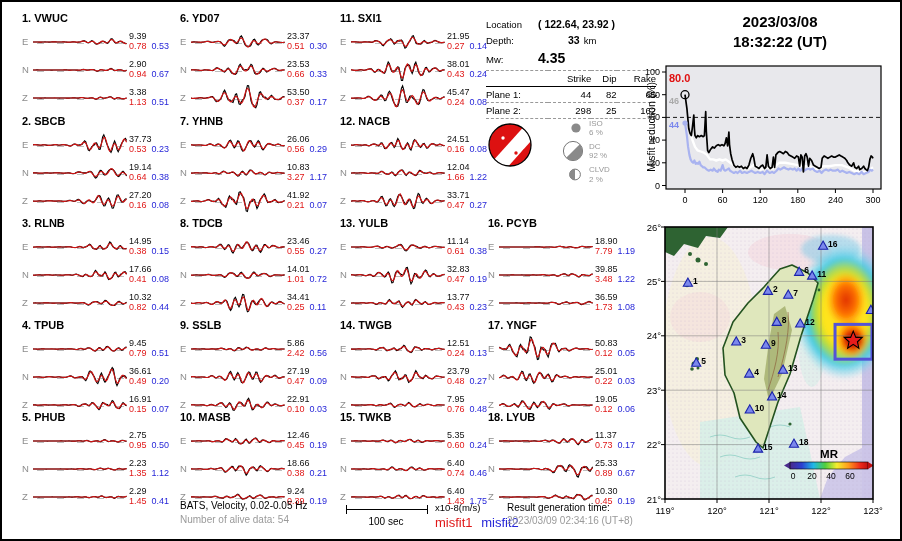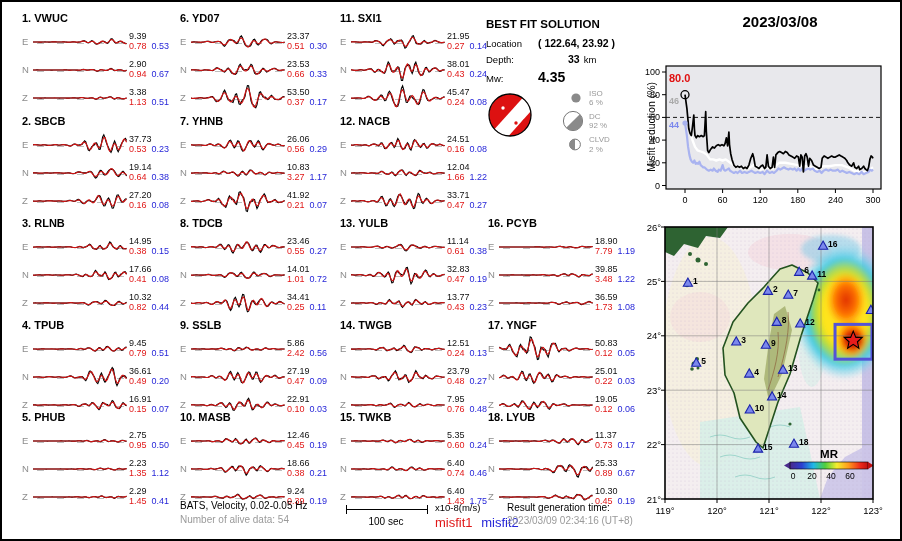--- a/index.html
+++ b/index.html
@@ -754,34 +754,57 @@
           </svg>
           <div class="nums">
             <div class="amp">10.30</div>
             <div class="mis"><span class="m1">0.45</span><span class="m2">0.19</span></div>
           </div>
         </div>
       </div>
     </div>
 
   <section id="bestfit">
-    <div class="bf-title">BEST FIT SOLUTION</div>
     <div class="bf-line">
       <span class="bf-lab">Location</span>
       <span class="bf-val">( 122.64,  23.92 )</span>
     </div>
     <div class="bf-line">
       <span class="bf-lab">Depth:</span>
       <span class="bf-val" style="margin-left:30px">33</span>
       <span class="bf-unit">km</span>
     </div>
     <div class="bf-line">
       <span class="bf-lab">Mw:</span>
       <span class="mw">4.35</span>
     </div>
+    <table class="bf-table">
+      <thead>
+        <tr>
+          <th class="rowlab"></th>
+          <th>Strike</th>
+          <th>Dip</th>
+          <th>Rake</th>
+        </tr>
+      </thead>
+      <tbody>
+        <tr>
+          <td class="rowlab">Plane 1:</td>
+          <td>44</td>
+          <td>82</td>
+          <td>65</td>
+        </tr>
+        <tr>
+          <td class="rowlab">Plane 2:</td>
+          <td>298</td>
+          <td>25</td>
+          <td>162</td>
+        </tr>
+      </tbody>
+    </table>
 
     <div id="mech">
       <svg width="48" height="50" viewBox="0 0 48 50">
         <defs>
             <clipPath id="bbclip">
               <circle cx="24" cy="26" r="21"></circle>
             </clipPath>
           </defs>
         <g clip-path="url(#bbclip)">
           <circle cx="24" cy="26" r="21" fill="#dd1111"></circle>
@@ -821,20 +844,21 @@
               <div>CLVD</div>
               <div>2 %</div>
             </div>
         </div>
       </div>
     </div>
   </section>
 
   <div id="datetime">
     <div>2023/03/08</div>
+    <div>18:32:22  (UT)</div>
   </div>
 
   <svg id="mchart" class="abs" style="left:638px;top:56px" width="260" height="152">
       <rect x="26" y="8" width="215" height="123" fill="#e8e8ec" stroke="none"></rect>
       <defs>
         <clipPath id="mcclip">
           <rect x="26" y="8" width="215" height="123"></rect>
         </clipPath>
       </defs>
       <line x1="26" y1="59.400000000000006" x2="241" y2="59.400000000000006" stroke="#000" stroke-width="0.9" stroke-dasharray="4,3"></line>

